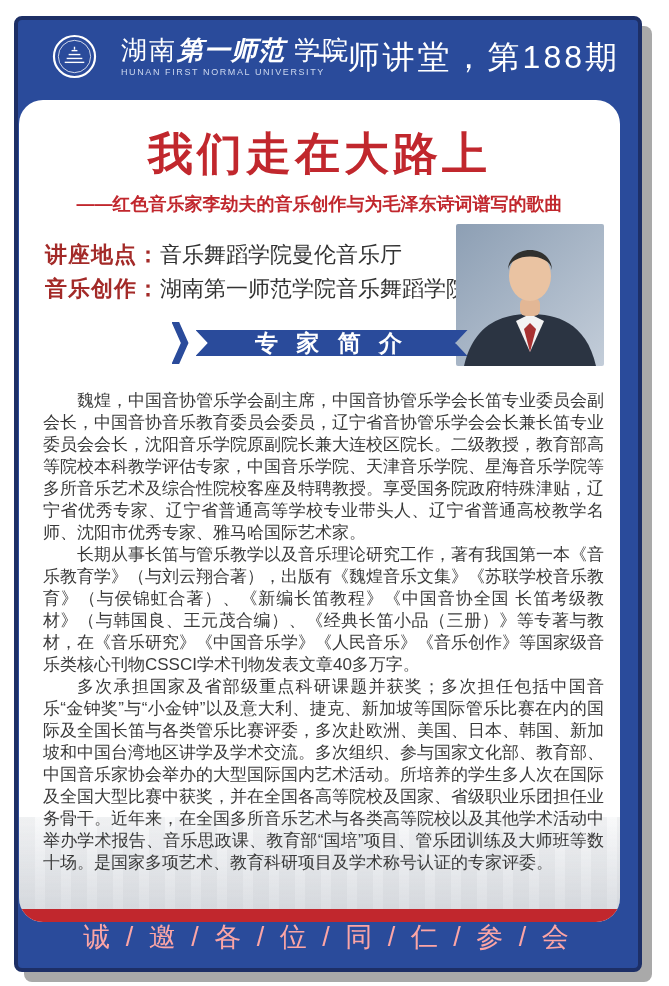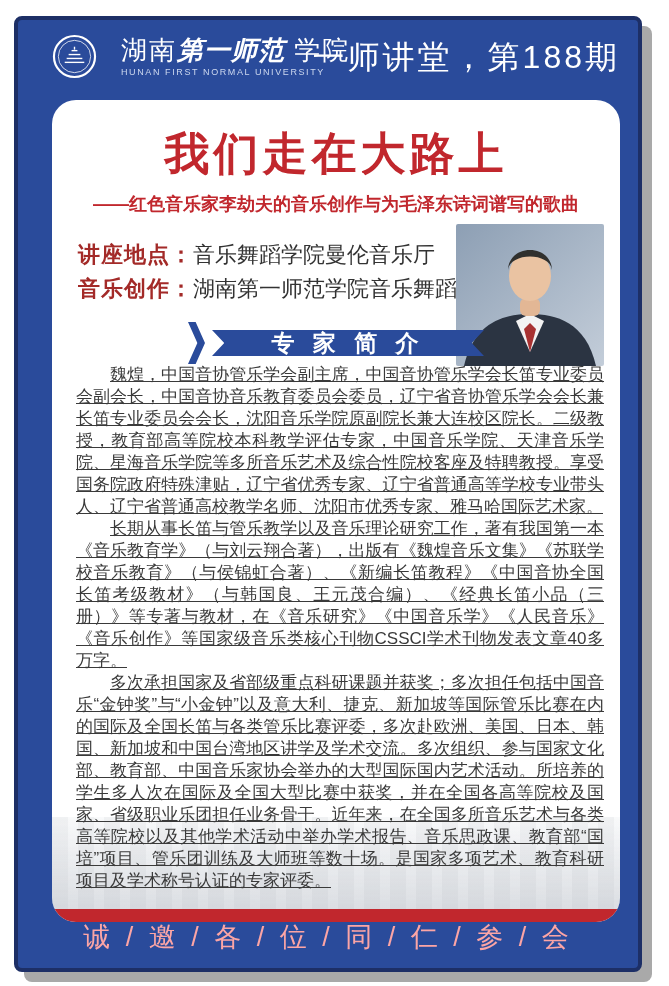--- a/index.html
+++ b/index.html
@@ -19,21 +19,21 @@
   .logo-texts{margin-left:24px;color:#ffffff;}
   .logo-cn{font-size:26px;letter-spacing:2px;white-space:nowrap;line-height:1.1;}
   .logo-cn .script{font-style:italic;font-weight:bold;letter-spacing:1px;}
   .logo-en{font-size:9px;letter-spacing:1.6px;color:#cdd8ef;margin-top:2px;}
   .badge{
     position:absolute;right:18px;top:16px;color:#ffffff;
     font-size:32px;font-weight:400;letter-spacing:3px;white-space:nowrap;
   }
   
   .card{
-    position:absolute;left:34px;right:18px;top:80px;height:822px;
+    position:absolute;left:1px;right:18px;top:80px;height:822px;
     background:#ffffff;border-radius:24px;overflow:hidden;
   }
   .card-title{
     margin-top:24px;text-align:center;color:#c1272d;
     font-size:45px;font-weight:bold;letter-spacing:4px;
   }
   .card-subtitle{
     margin-top:8px;text-align:center;color:#c1272d;
     font-size:18px;font-weight:bold;white-space:nowrap;
   }
@@ -53,22 +53,22 @@
   }
   .banner-bar{
     width:272px;height:26px;background:#2a4b9b;color:#ffffff;
     display:flex;align-items:center;justify-content:center;
     font-size:23px;font-weight:bold;letter-spacing:6px;
     clip-path:polygon(0 0,100% 0,95.5% 50%,100% 100%,0 100%,4.5% 50%);
   }
   
   .bio{
     position:relative;z-index:2;
-    margin:0 16px 0 24px;color:#3a3a3a;
-    font-size:17px;line-height:22px;text-align:justify;text-decoration:underline;
+    margin:26px 16px 0 24px;color:#3a3a3a;
+    font-size:17px;line-height:22px;text-align:justify;
   }
   .bio p{margin:0;text-indent:2em;}
   
   .watermark{
     position:absolute;left:0;right:0;bottom:13px;height:92px;z-index:1;
     background:
       linear-gradient(to top, rgba(125,135,150,0.30), rgba(125,135,150,0.0)),
       repeating-linear-gradient(90deg, rgba(120,130,145,0.14) 0 16px, rgba(175,185,200,0.10) 16px 26px);
     opacity:0.8;
   }

